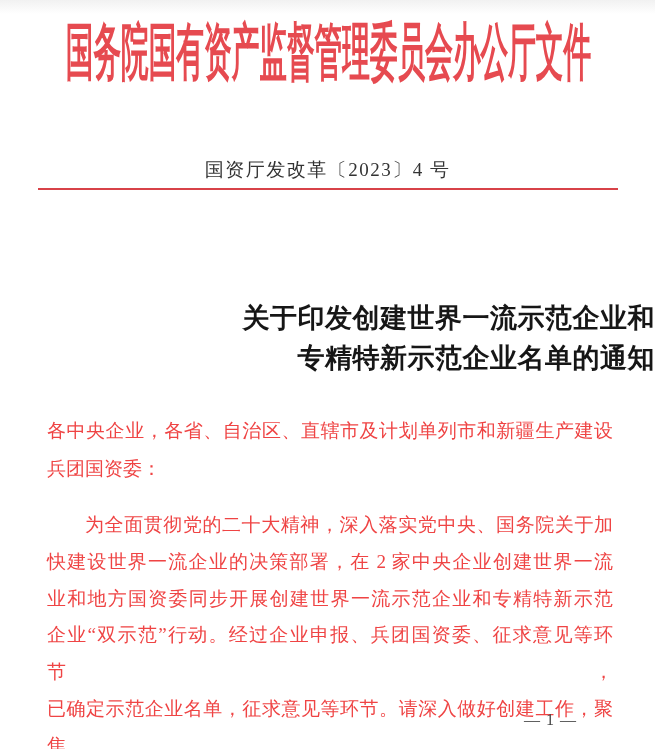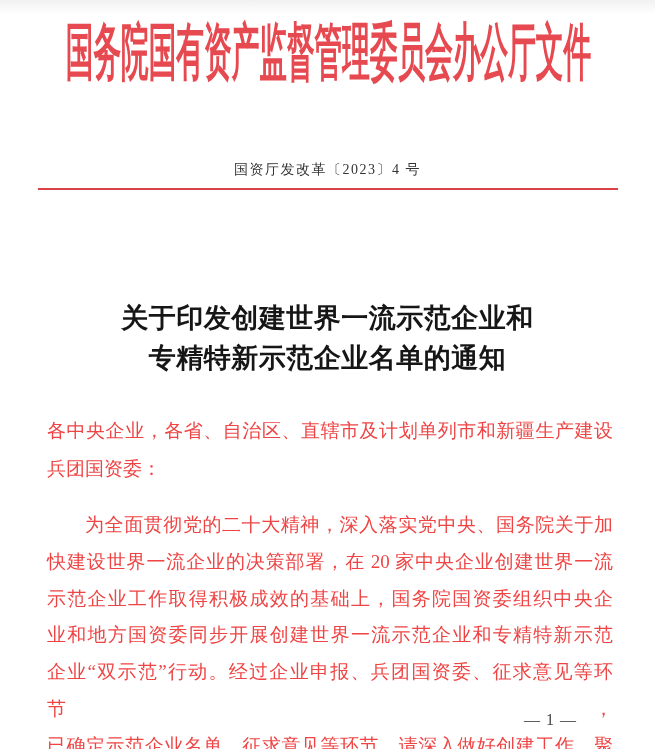--- a/index.html
+++ b/index.html
@@ -30,39 +30,39 @@
     transform: scaleX(0.446);
     transform-origin: center top;
     letter-spacing: 0;
   }
   .doc-number {
     position: absolute;
     top: 157px;
     left: 0;
     right: 0;
     text-align: center;
-    font-size: 14px;
+    font-size: 19px;
     line-height: 26px;
     letter-spacing: 1.5px;
     color: #333333;
   }
   .red-divider {
     position: absolute;
     top: 188px;
     left: 38px;
     right: 37px;
     height: 2px;
     background: #d84248;
   }
   .notice-title {
     position: absolute;
     top: 298px;
     left: 0;
     right: 0;
-    text-align: center;
+    text-align: right;
     font-size: 27px;
     line-height: 40px;
     font-weight: bold;
     color: #161616;
     letter-spacing: 0.5px;
   }
   .doc-text {
     position: absolute;
     top: 412px;
     left: 47px;
@@ -119,22 +119,21 @@
   </div>
 
   <div class="doc-text">
     <div class="salutation">
       <span class="line fill">各中央企业，各省、自治区、直辖市及计划单列市和新疆生产建设</span>
       <span class="line">兵团国资委：</span>
     </div>
 
     <div class="body-block">
       <span class="line fill indent">为全面贯彻党的二十大精神，深入落实党中央、国务院关于加</span>
-      <span class="line fill">快建设世界一流企业的决策部署，在 20 家中央企业创建世界一流</span>
-      <span class="line fill">示范企业工作取得积极成效的基础上，国务院国资委组织中央企</span>
+      <span class="line fill">快建设世界一流企业的决策部署，在 2 家中央企业创建世界一流</span>
       <span class="line fill">业和地方国资委同步开展创建世界一流示范企业和专精特新示范</span>
       <span class="line fill">企业“双示范”行动。经过企业申报、兵团国资委、征求意见等环节，</span>
       <span class="line fill">已确定示范企业名单，征求意见等环节。请深入做好创建工作，聚焦</span>
     </div>
   </div>
 
   <div class="page-number">— 1 —</div>
 </div>
 
 </body></html>

